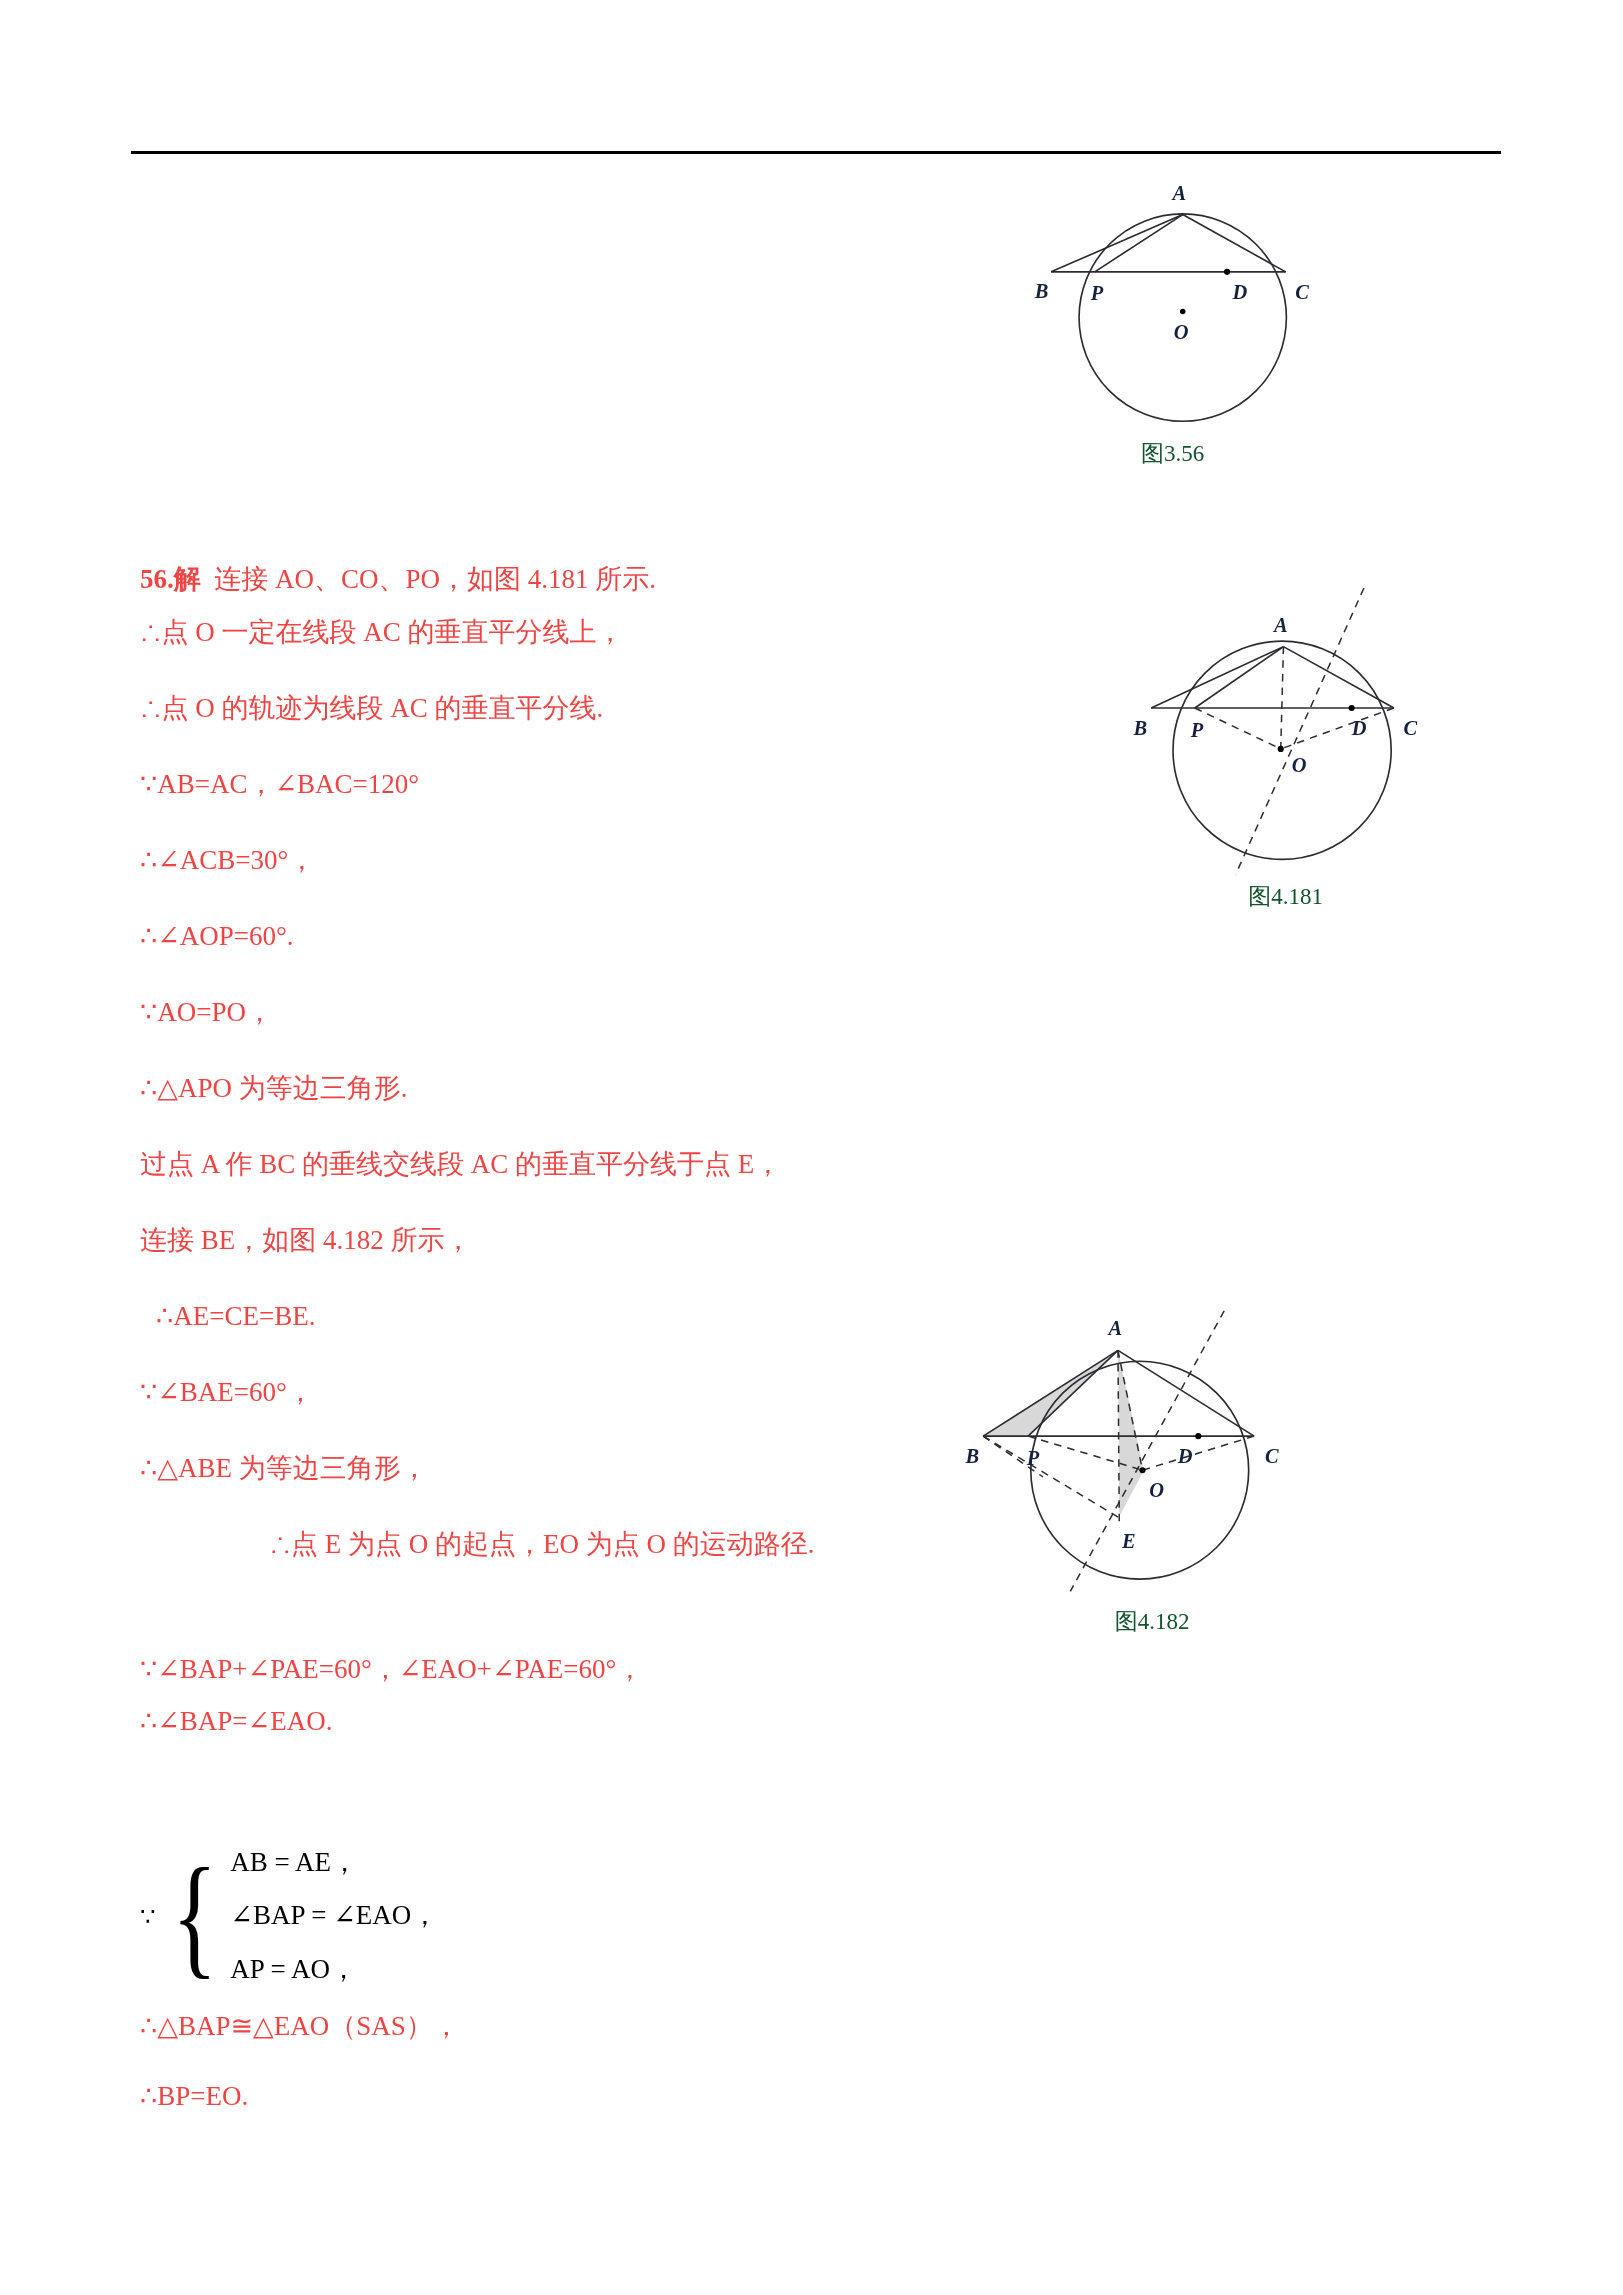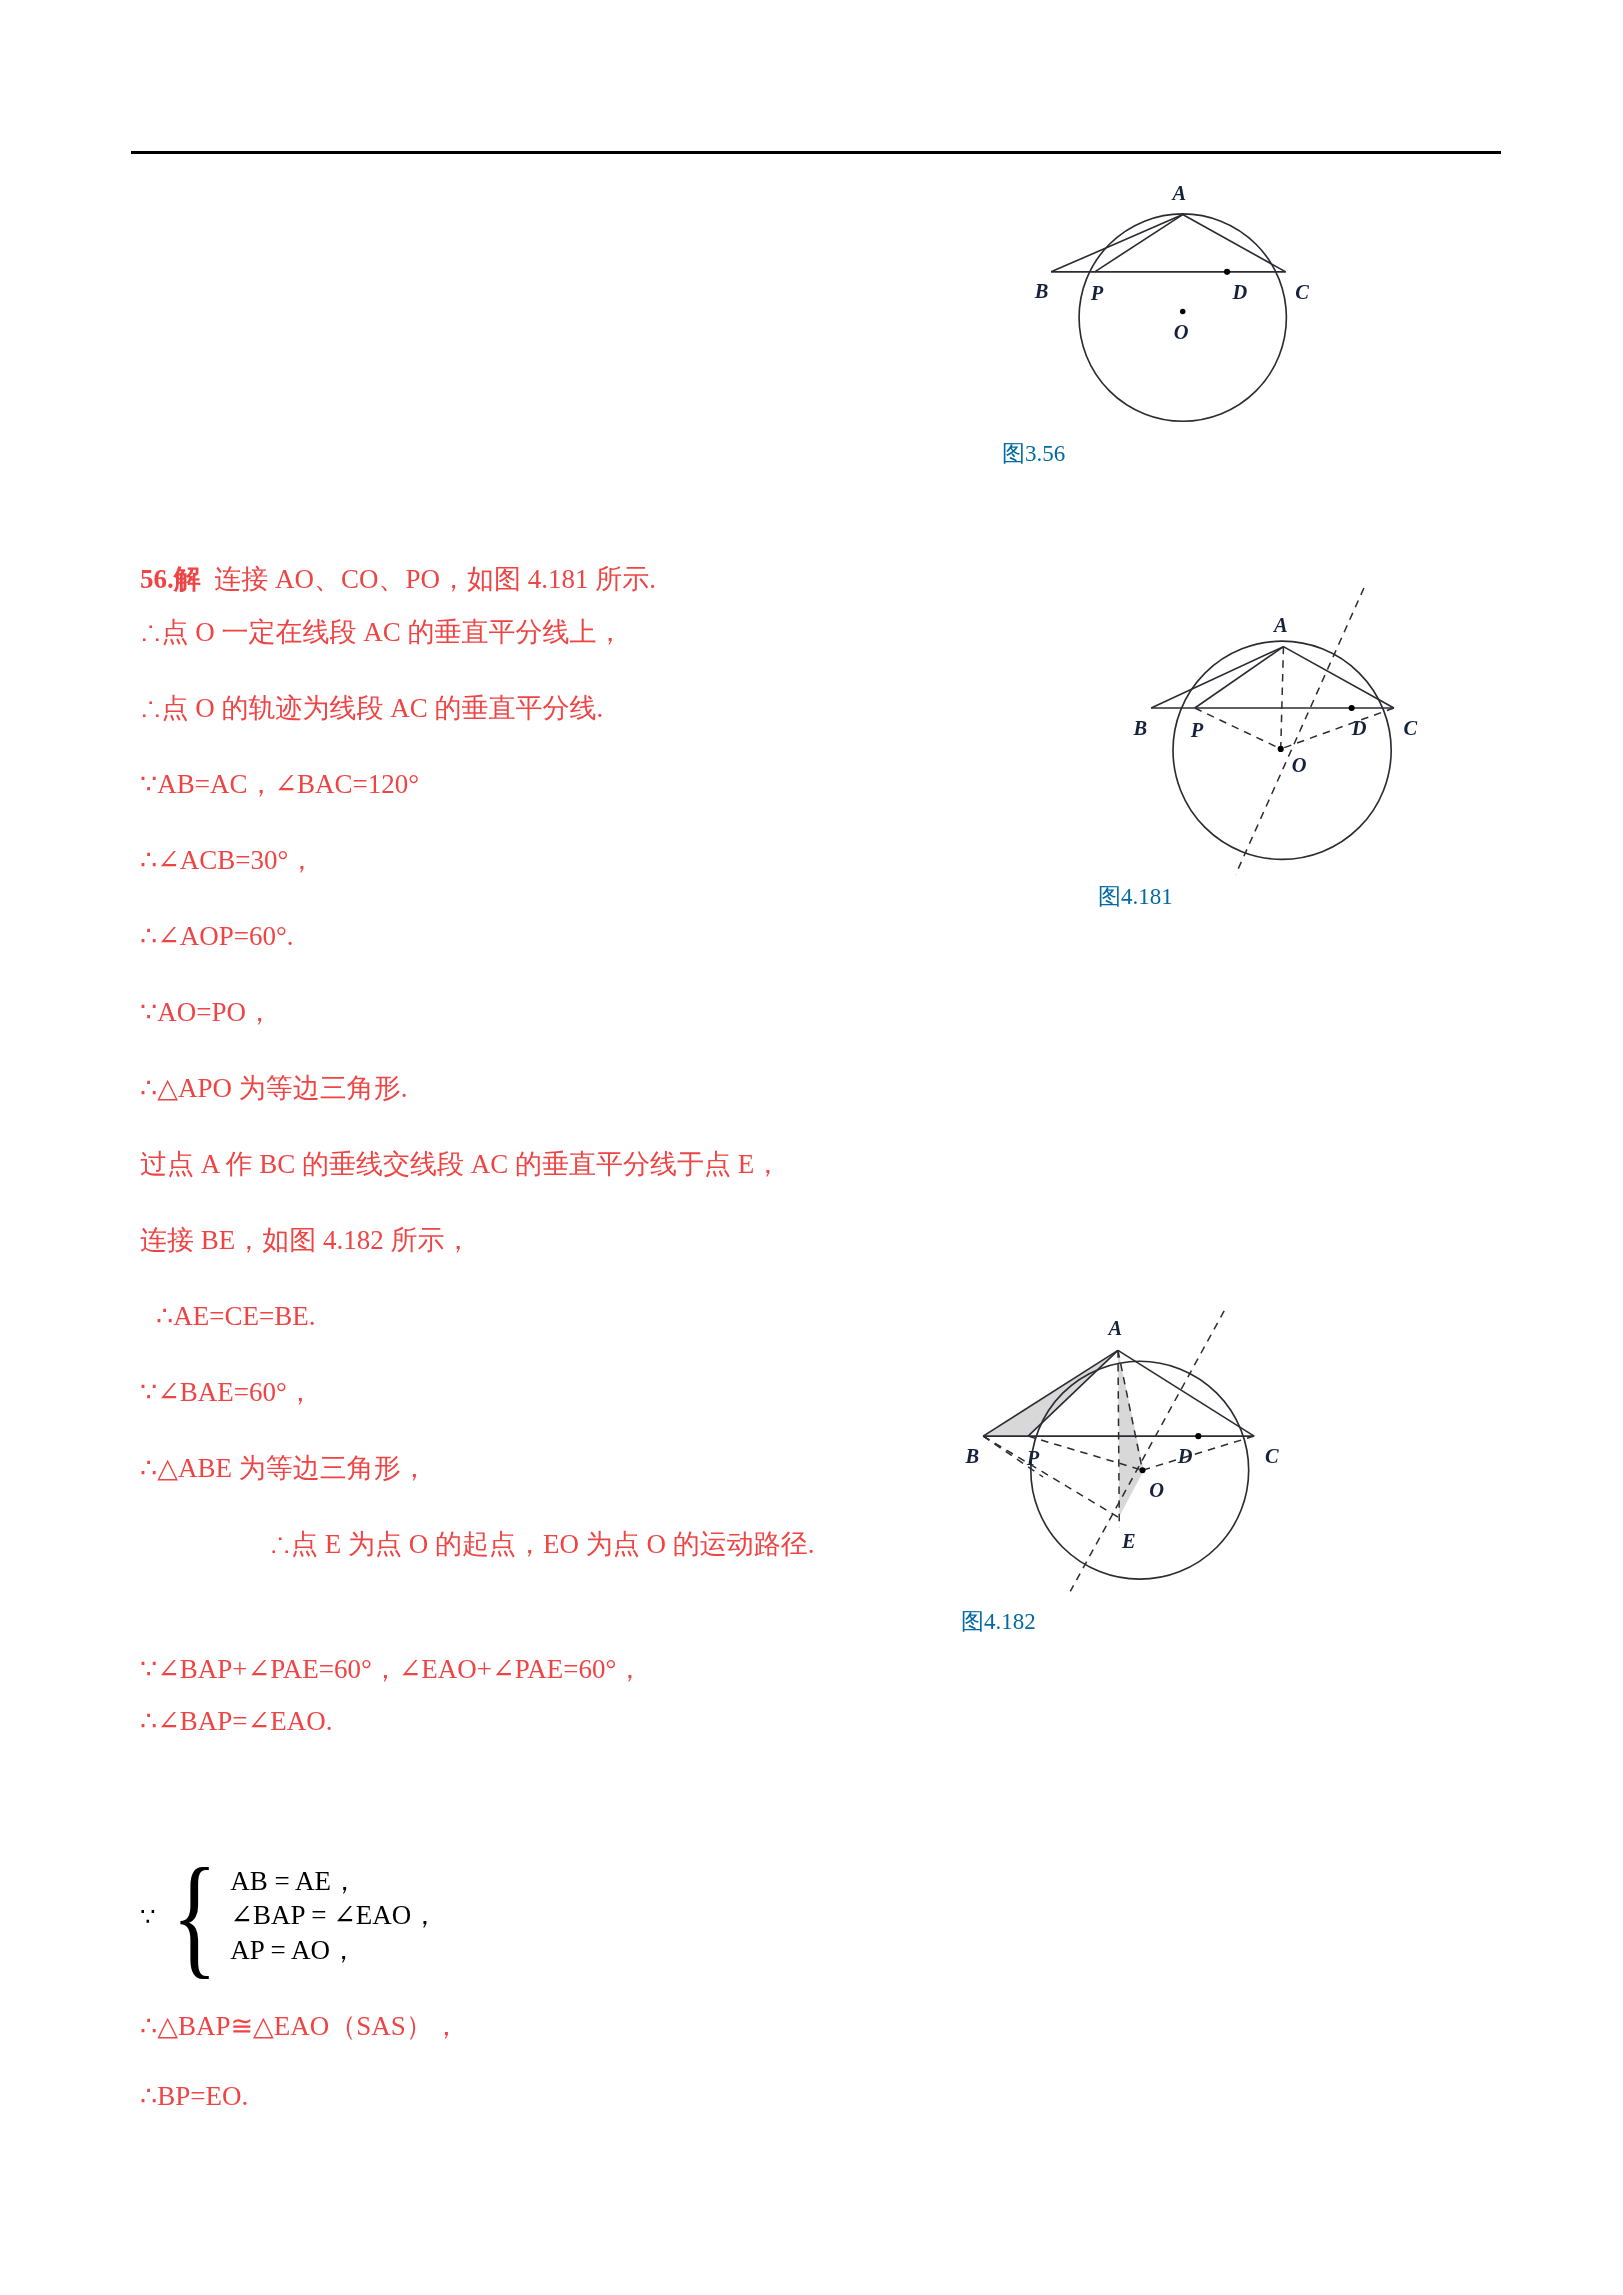--- a/index.html
+++ b/index.html
@@ -59,35 +59,35 @@
     margin-right: 6.8px;
   }
   .sys-brace {
     font-size: 136px;
     line-height: 0.82;
     font-family: "Liberation Serif", "DejaVu Serif", serif;
     font-weight: 200;
     transform: scaleX(0.7);
     margin-right: 2.7px;
   }
-  .sys-rows { display: flex; flex-direction: column; gap: 3px; }
+  .sys-rows { display: flex; flex-direction: column; gap: 22px; }
   .sys-row {
     font-size: 27px;
     white-space: nowrap;
     line-height: 1.15;
   }
 
   
   .figure { position: absolute; }
   .figcap {
-    text-align: left;
+    text-align: center;
     font-size: 23px;
     font-family: "Liberation Serif", "DejaVu Serif", serif;
     margin-top: 1.4px;
-    color: #0369a1;
+    color: #14532d;
     white-space: nowrap;
   }
   .figsvg { display: block; }
   text.ptlabel {
     font-family: "Liberation Serif", "DejaVu Serif", serif;
     font-style: italic;
     font-weight: bold;
     fill: #16213e;
   }
 </style>

